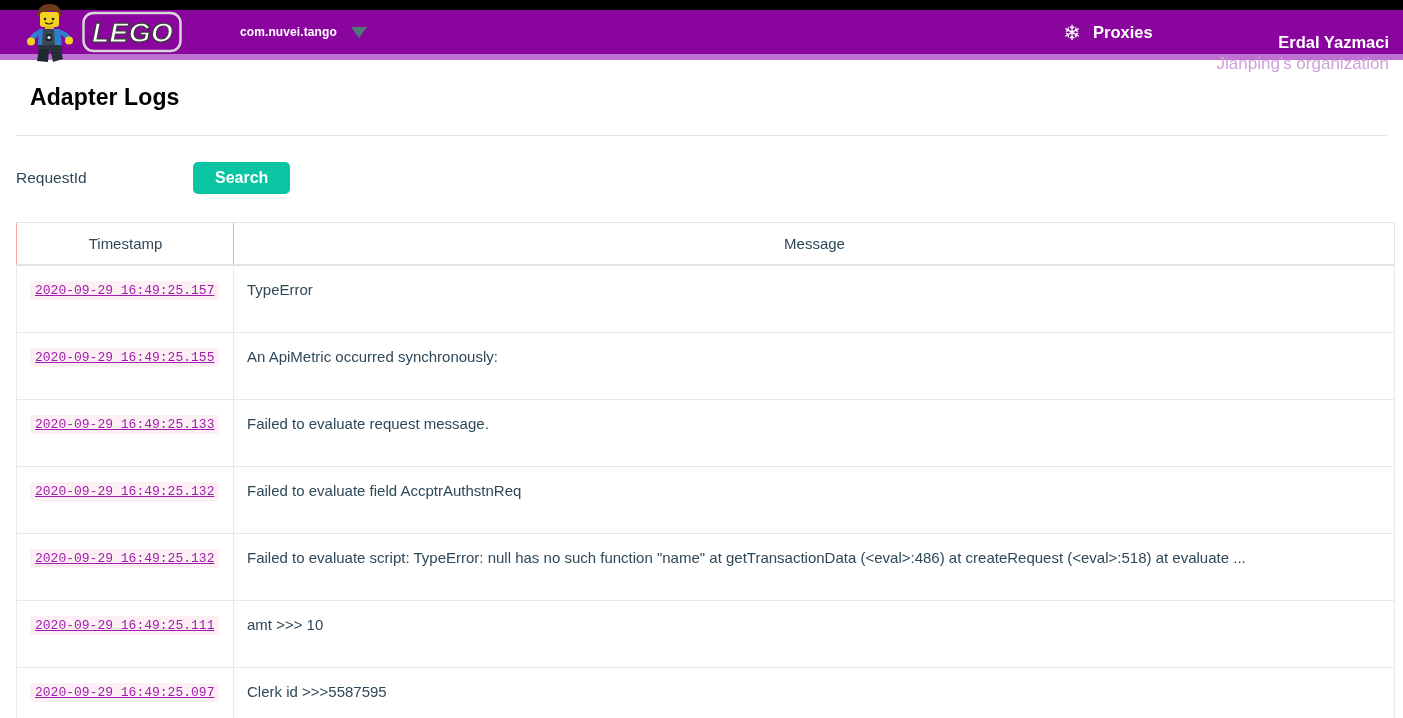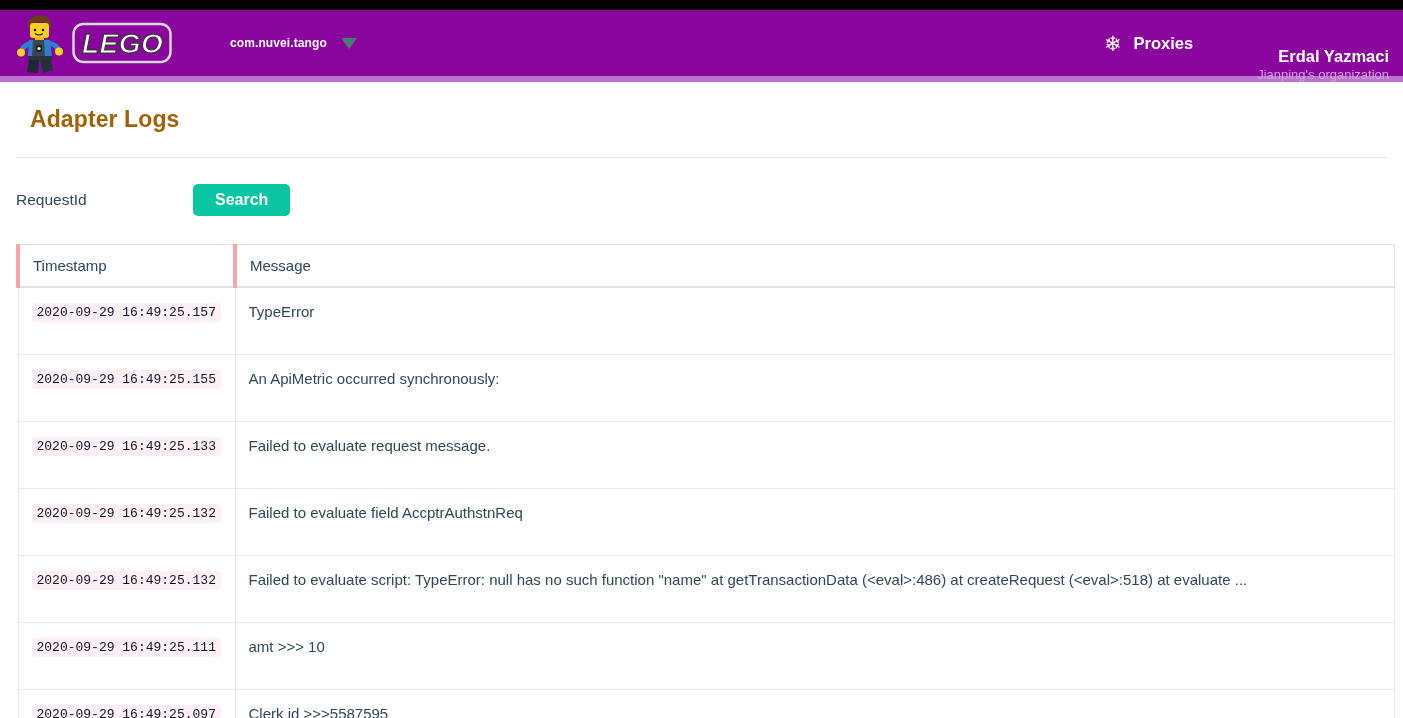--- a/index.html
+++ b/index.html
@@ -20,26 +20,26 @@
   
   .top-strip {
     height: 10px;
     background: #000000;
     width: 100%;
   }
 
   
   .app-header {
     position: relative;
-    height: 72px;
+    height: 50px;
     background: #8a049e;
     border-bottom: 6px solid #bd72cf;
     display: flex;
     align-items: center;
-    padding: 0 0 0 14px;
+    padding: 0 0 0 24px;
   }
 
   .brand {
     display: flex;
     align-items: center;
     height: 62px;
     flex: 0 0 auto;
   }
 
   
@@ -105,32 +105,32 @@
     margin-top: 43px;
   }
   .user-name {
     color: #ffffff;
     font-size: 16.5px;
     font-weight: bold;
     display: block;
   }
   .user-org {
     color: #cfa2da;
-    font-size: 13px;
+    font-size: 17px;
     display: block;
     margin-top: 1px;
   }
 
   
   .page {
     padding: 0 16px;
   }
 
   .page-title {
-    color: #a16207;
+    color: #000000;
     font-size: 23px;
     font-weight: bold;
     margin: 24px 0 0 14px;
     letter-spacing: .1px;
   }
 
   .divider {
     height: 1px;
     background: #e2e4e8;
     margin: 24px 0 0 0;
@@ -180,54 +180,55 @@
   
   .table-wrap {
     margin-top: 28px;
   }
   table.logs {
     width: 1379px;
     border-collapse: collapse;
     table-layout: fixed;
   }
   table.logs th {
-    text-align: left;
+    text-align: center;
     font-weight: normal;
     font-size: 15px;
     color: #2f4858;
     padding: 12px 12px 12px 13px;
     border-top: 1px solid #e2e4e8;
     border-bottom: 2px solid #dfe2e6;
-    border-left: 4px solid #fca5a5;
+    border-left: 1px solid #fca5a5;
     background: #ffffff;
   }
   table.logs th:last-child { border-right: 1px solid #e2e4e8; }
   table.logs td {
     vertical-align: top;
     padding: 14px 12px 14px 13px;
     border-bottom: 1px solid #e7e9ec;
     border-left: 1px solid #e7e9ec;
     font-size: 15px;
     color: #2f4858;
     height: 67px;
   }
   table.logs td:last-child { border-right: 1px solid #e7e9ec; }
 
   col.c-ts { width: 217px; }
   col.c-msg { width: auto; }
 
   .ts {
     font-family: "Liberation Mono", monospace;
     font-size: 13px;
-    color: #0f172a;
+    color: #a21caf;
     background: #fdf0f4;
     padding: 2px 5px;
     border-radius: 3px;
     white-space: nowrap;
     display: inline-block;
+    text-decoration: underline;
   }
   .msg {
     white-space: nowrap;
     overflow: hidden;
     text-overflow: clip;
     display: block;
     padding-top: 1px;
   }
 </style>
 </head>

